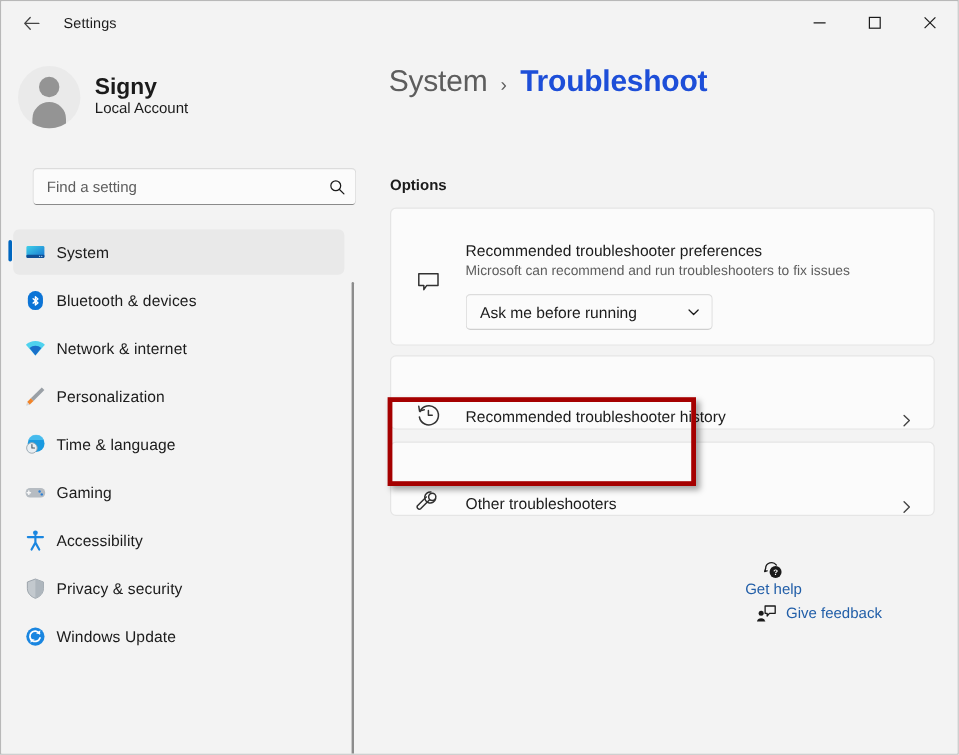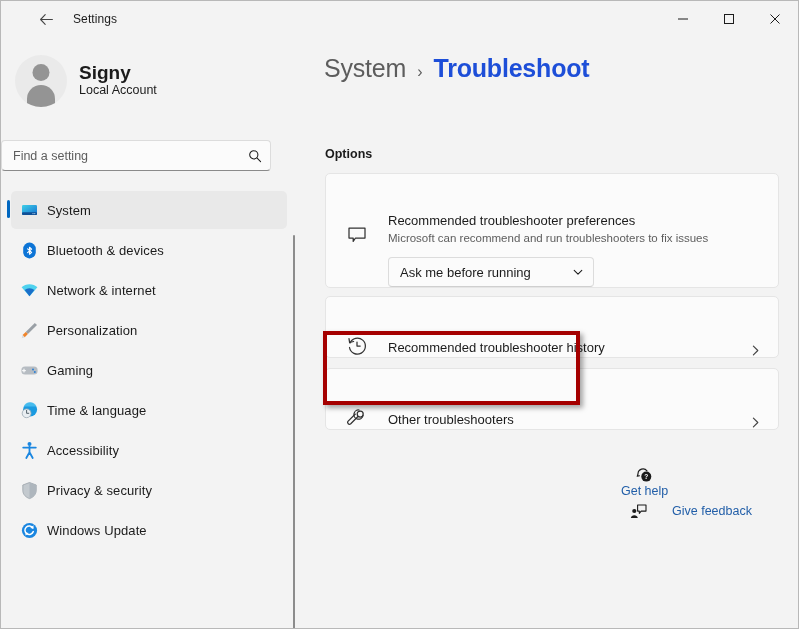--- a/index.html
+++ b/index.html
@@ -15,21 +15,21 @@
     background: #f3f3f3;
     border: 1px solid #b8b8b8;
     overflow: hidden;
   }
 
   
   .titlebar {
     position: absolute; top: 0; left: 0;
     width: 797px; height: 36px;
     background: #f3f3f3;
-    display: flex; align-items: center; padding-left: 20px;
+    display: flex; align-items: center;
   }
   .back-btn {
     width: 34px; height: 30px;
     margin-left: 8px;
     display: flex; align-items: center; justify-content: center;
     border-radius: 4px;
   }
   .back-btn svg { display: block; }
   .win-title {
     margin-left: 10px;
@@ -81,21 +81,21 @@
   .profile-name {
     font-size: 19px; font-weight: bold; color: #1b1b1b;
     line-height: 17px;
   }
   .profile-sub {
     font-size: 12.5px; color: #1b1b1b;
     line-height: 18px;
   }
 
   .searchbox {
-    position: absolute; left: 0; top: 103px;
+    position: absolute; left: 26px; top: 103px;
     width: 270px; height: 31px;
     background: #fbfbfb;
     border: 1px solid #dcdcdc;
     border-bottom: 1px solid #8a8a8a;
     border-radius: 4px;
     display: flex; align-items: center;
   }
   .searchbox input {
     flex: 1; border: none; outline: none;
     background: transparent;
@@ -188,21 +188,21 @@
     font-size: 13px; color: #1b1b1b; line-height: 18px;
   }
   .card-desc {
     font-size: 11.5px; color: #5d5d5d; line-height: 16px;
   }
   .chevron {
     width: 46px; flex: none;
     display: flex; align-items: center; justify-content: center;
   }
 
-  #card-prefs .card-row { align-items: flex-end; padding-top: 14px; }
+  #card-prefs .card-row { align-items: center; padding-top: 14px; }
   #card-prefs .card-ico { align-self: center; margin-top: -6px; }
 
   .dropdown {
     margin-top: 11px;
     display: inline-flex; align-items: center;
     height: 30px; min-width: 190px;
     background: #fbfbfb;
     border: 1px solid #dcdcdc;
     border-bottom-color: #cfcfcf;
     border-radius: 4px;
@@ -225,21 +225,21 @@
     z-index: 5;
   }
 
   
   .flink {
     position: absolute; left: 324px;
     display: flex; align-items: center;
     height: 22px;
   }
   #link-help { top: 430px; flex-direction: column; }
-  #link-feedback { top: 463px; gap: 17px; }
+  #link-feedback { top: 463px; }
   .flink-ico {
     width: 34px; flex: none;
     display: flex; align-items: center; justify-content: center;
   }
   .flink-text {
     font-size: 12.5px; color: #215ea8;
   }
 </style>
 </head>
 <body>
@@ -342,39 +342,39 @@
           </svg>
         </span>
         <span class="nav-label">Personalization</span>
       </div>
 
 
 
       <div class="nav-item">
         <span class="nav-ico">
           <svg width="19" height="19" viewBox="0 0 19 19">
+            <circle cx="10.1" cy="8.6" r="7.0" fill="#1a9ae0"></circle>
+            <path d="M3.6 5.6 A7 7 0 0 1 16.6 5.6 Z" fill="#55c6f2" opacity="0.75"></path>
+            <circle cx="6.6" cy="12.3" r="4.4" fill="#e9eef2" stroke="#9aa8b2" stroke-width="0.8"></circle>
+            <path d="M6.6 9.4 V12.3 H8.8" fill="none" stroke="#44525c" stroke-width="0.9" stroke-linecap="round"></path>
+          </svg>
+        </span>
+        <span class="nav-label">Time &amp; language</span>
+      </div>
+
+      <div class="nav-item">
+        <span class="nav-ico">
+          <svg width="19" height="19" viewBox="0 0 19 19">
             <rect x="1.4" y="5.6" width="16.2" height="8.0" rx="3.6" fill="#b6bcc2"></rect>
             <path d="M4.0 8.2 V11.0 M2.6 9.6 H5.4" stroke="#f7f8f9" stroke-width="1.2" stroke-linecap="round"></path>
             <circle cx="13.0" cy="8.6" r="1.0" fill="#2a7fd4"></circle>
             <circle cx="14.8" cy="11.0" r="1.0" fill="#2a7fd4"></circle>
           </svg>
         </span>
         <span class="nav-label">Gaming</span>
-      </div>
-
-      <div class="nav-item">
-        <span class="nav-ico">
-          <svg width="19" height="19" viewBox="0 0 19 19">
-            <circle cx="10.1" cy="8.6" r="7.0" fill="#1a9ae0"></circle>
-            <path d="M3.6 5.6 A7 7 0 0 1 16.6 5.6 Z" fill="#55c6f2" opacity="0.75"></path>
-            <circle cx="6.6" cy="12.3" r="4.4" fill="#e9eef2" stroke="#9aa8b2" stroke-width="0.8"></circle>
-            <path d="M6.6 9.4 V12.3 H8.8" fill="none" stroke="#44525c" stroke-width="0.9" stroke-linecap="round"></path>
-          </svg>
-        </span>
-        <span class="nav-label">Time &amp; language</span>
       </div>
 
       <div class="nav-item">
         <span class="nav-ico">
           <svg width="19" height="19" viewBox="0 0 19 19">
             <circle cx="9.5" cy="3.0" r="2.0" fill="#1a86e0"></circle>
             <path d="M3.2 6.6 H15.8" stroke="#1a86e0" stroke-width="1.8" stroke-linecap="round"></path>
             <path d="M9.5 5.6 V11.2 M9.5 11.2 L6.3 17.0 M9.5 11.2 L12.7 17.0" stroke="#1a86e0" stroke-width="1.8" fill="none" stroke-linecap="round"></path>
           </svg>
         </span>

